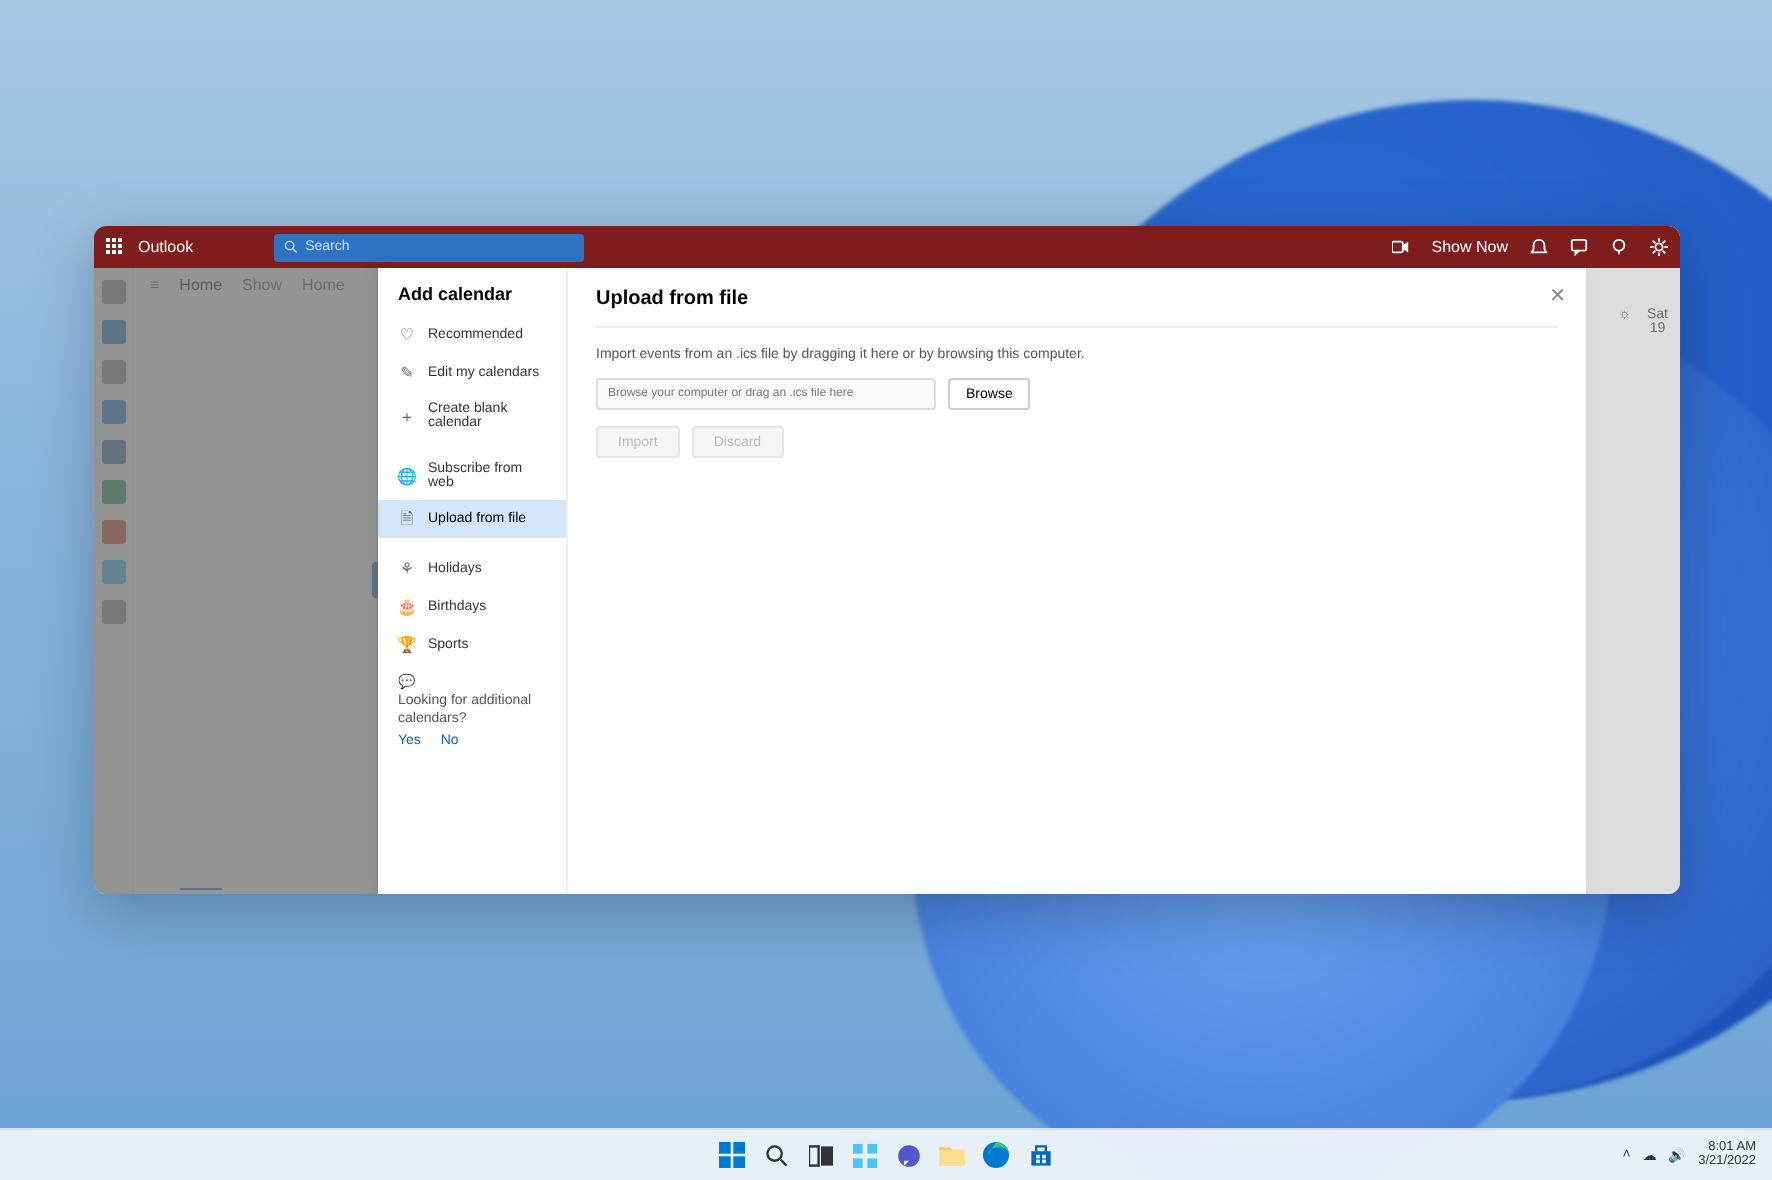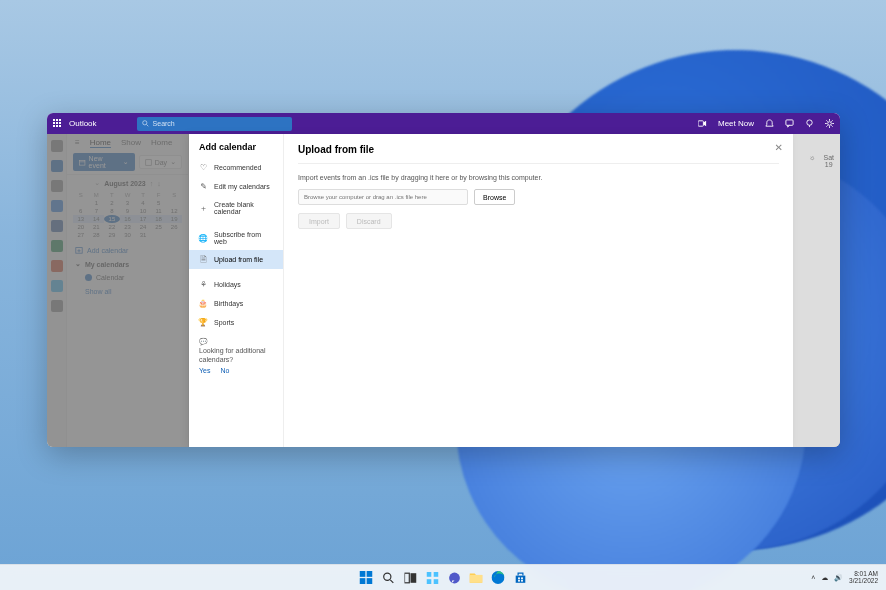--- a/index.html
+++ b/index.html
@@ -9,21 +9,21 @@
 .wallpaper { position:absolute; inset:0; overflow:hidden; }
 .ribbon { position:absolute; border-radius:50%; filter:blur(1px); }
 .r1 { width:500px; height:500px; background:radial-gradient(circle at 30% 30%,#2b6dd6,#1a4bb3); right:-100px; top:50px; transform:rotate(15deg); }
 .r2 { width:400px; height:400px; background:radial-gradient(circle at 40% 40%,#4a8ae8,#2255c0); right:-50px; top:150px; transform:rotate(-10deg); }
 .r3 { width:350px; height:350px; background:radial-gradient(circle at 50% 50%,#6aa3ef,#3b74d8); right:80px; top:250px; }
 
 
 .window { position:absolute; left:47px; top:113px; width:793px; height:334px; background:#fff; border-radius:6px; overflow:hidden; box-shadow:0 8px 30px rgba(0,0,0,.25); }
 
 
-.titlebar { height:21px; background:#4c1d95; display:flex; align-items:center; color:#fff; font-size:8px; padding:0 6px; }
+.titlebar { height:21px; background:#7f1d1d; display:flex; align-items:center; color:#fff; font-size:8px; padding:0 6px; }
 .titlebar .waffle { width:10px; height:10px; display:grid; grid-template-columns:repeat(3,2px); grid-template-rows:repeat(3,2px); gap:1px; margin-right:6px; }
 .titlebar .waffle span { background:#fff; }
 .titlebar .app { font-size:8px; }
 .searchbar { margin-left:40px; width:155px; height:14px; background:#2d73c2; border-radius:2px; display:flex; align-items:center; padding:0 5px; color:#cfe0f3; font-size:7px; gap:4px;}
 .title-right { margin-left:auto; display:flex; align-items:center; gap:10px; font-size:8px; }
 .title-right .ico { width:10px; height:10px; display:inline-flex; align-items:center; justify-content:center; }
 
 
 .body { position:relative; height:calc(100% - 21px); display:flex; }
 
@@ -31,21 +31,21 @@
 .dim { position:absolute; inset:0; background:rgba(120,120,120,.25); pointer-events:none; }
 
 
 .rail { width:20px; height:100%; background:#f0f0f0; border-right:1px solid #e0e0e0; display:flex; flex-direction:column; align-items:center; padding-top:6px; gap:8px; }
 .rail .ri { width:12px; height:12px; border-radius:2px; }
 .ri-mail{background:#7d7d7d;} .ri-cal{background:#0f5fb5;} .ri-people{background:#7d7d7d;}
 .ri-check{background:#1e74d6;} .ri-word{background:#2b579a;} .ri-excel{background:#107c41;}
 .ri-ppt{background:#c43e1c;} .ri-cloud{background:#28a8ea;} .ri-more{background:#7d7d7d;}
 
 
-.sidebar { width:122px; background:#f6f6f6; border-right:1px solid #e6e6e6; font-size:7px; color:#333; display:flex; flex-direction:column; }
+.sidebar { width:122px; background:#f6f6f6; border-right:1px solid #e6e6e6; font-size:7px; color:#333; display:flex; flex-direction:row; }
 .tabs { display:flex; gap:10px; padding:4px 8px 2px; font-size:8px; }
 .tabs .tab { color:#444;} .tabs .tab.active{ color:#000; border-bottom:1px solid #0f5fb5;}
 .toolbar-row { display:flex; align-items:center; gap:4px; padding:3px 6px; border-bottom:1px solid #e6e6e6;}
 .newbtn { background:#0f5fb5; color:#fff; font-size:7px; padding:2px 6px; border-radius:2px; display:flex; align-items:center; gap:3px;}
 .daybtn { font-size:7px; color:#555; display:flex; align-items:center; gap:3px; padding:2px 5px; border:1px solid #ddd; border-radius:2px; background:#fff;}
 .month-row{ display:flex; align-items:center; justify-content:center; gap:4px; padding:4px 0;}
 .month-row .nav{ color:#888; font-size:7px; cursor:pointer;}
 .month-row .label{ font-size:7px; font-weight:600;}
 .mini-cal { width:100%; padding:0 6px 4px;}
 .mini-cal table{ width:100%; border-collapse:collapse; font-size:6px; color:#555; text-align:center;}
@@ -127,21 +127,21 @@
         </svg>
       <span>Search</span>
     </div>
     <div class="title-right">
       <span class="ico">
           <svg width="9" height="9" viewBox="0 0 10 10">
             <rect x="0" y="2" width="6" height="6" rx="1" fill="none" stroke="#fff"></rect>
             <path d="M6 4 L9 2 V8 L6 6Z" fill="#fff"></path>
           </svg>
         </span>
-      <span>Meet Now</span>
+      <span>Show Now</span>
       <span class="ico">
           <svg width="9" height="9" viewBox="0 0 10 10">
             <path d="M5 1 C3 1 2 2.5 2 4 V6 L1 8 H9 L8 6 V4 C8 2.5 7 1 5 1Z" fill="none" stroke="#fff"></path>
           </svg>
         </span>
       <span class="ico">
           <svg width="9" height="9" viewBox="0 0 10 10">
             <rect x="1" y="1" width="8" height="6" rx="1" fill="none" stroke="#fff"></rect>
             <path d="M3 7 L3 9 L5 7" fill="none" stroke="#fff"></path>
           </svg>

